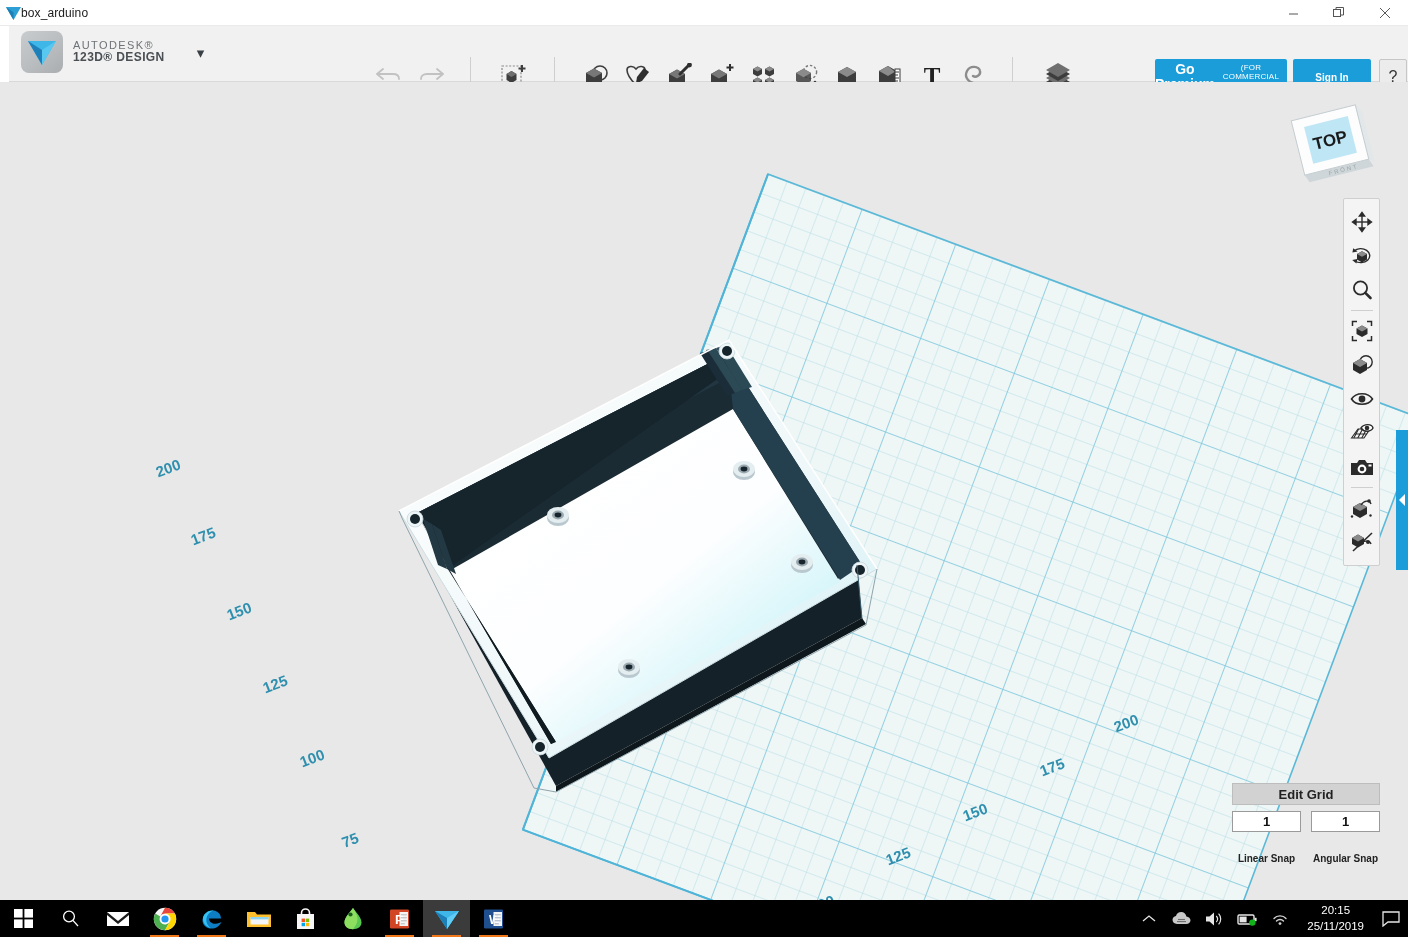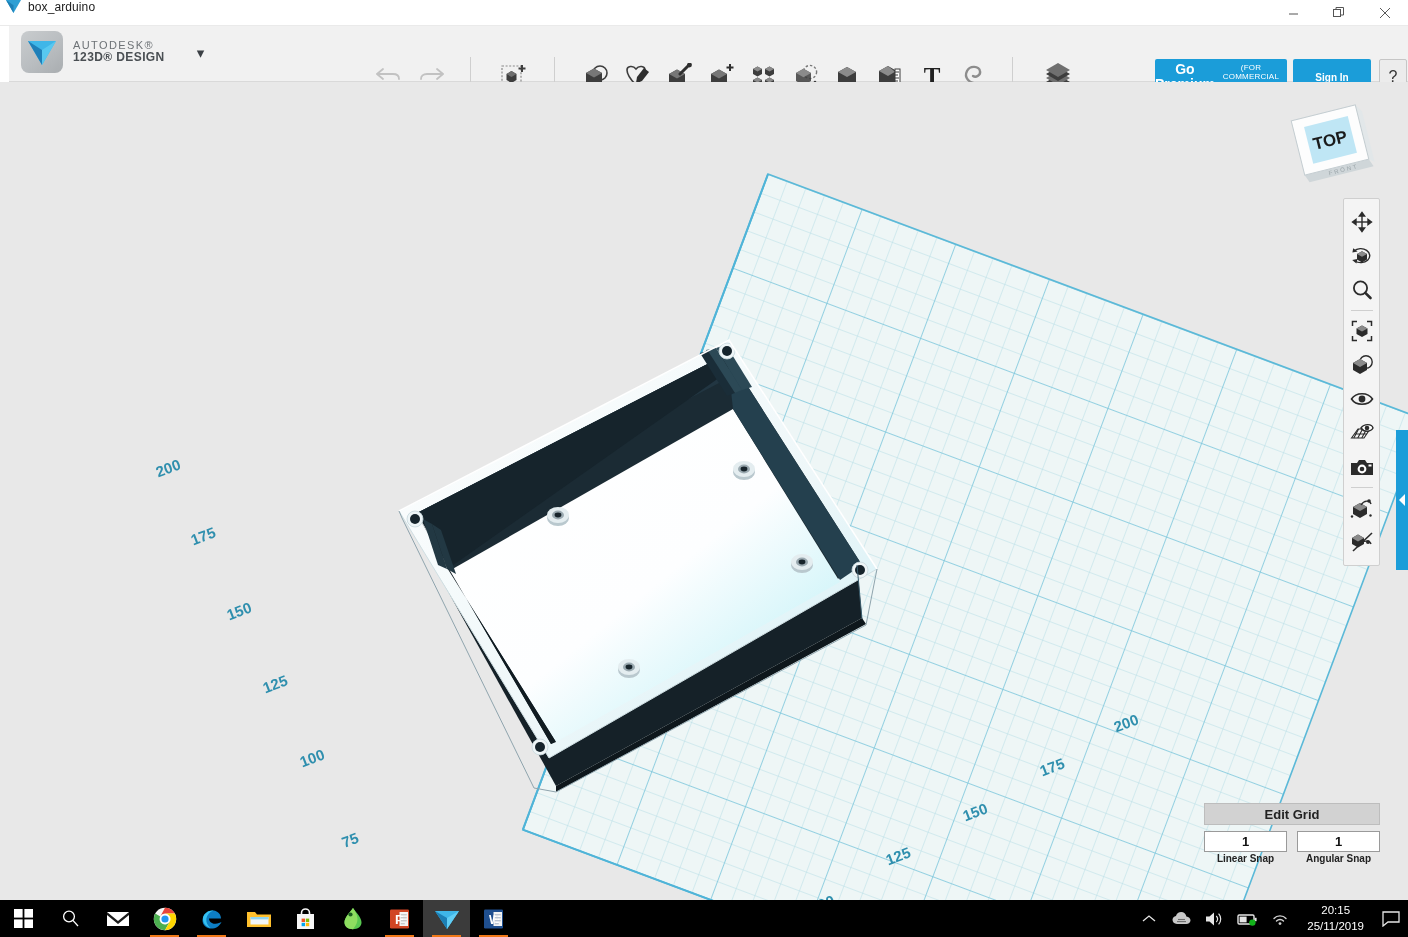--- a/index.html
+++ b/index.html
@@ -6,21 +6,21 @@
   html,body { width:1408px; height:937px; overflow:hidden; background:#000; }
   body { font-family:"Liberation Sans", sans-serif; }
 
   
   #app { position:absolute; left:0; top:0; width:1408px; height:937px; background:#fff; }
 
   
   #titlebar { position:absolute; left:0; top:0; width:1408px; height:26px;
               background:#ffffff; border-bottom:1px solid #eaeaea; }
   #titlebar .tb-left { position:absolute; left:6px; top:0; height:26px;
-              display:flex; gap:7px; }
+              display:flex; align-items:center; }
   #titlebar .tb-icon { width:15px; height:13px; display:block; }
   #titlebar .tb-title { font-size:12px; color:#1b1b1b; letter-spacing:0.1px; }
   #titlebar .tb-btns { position:absolute; right:0; top:0; height:26px; display:flex; }
   #titlebar .wbtn { width:46px; height:26px; display:flex; align-items:center; justify-content:center;
               color:#5a5a5a; }
 
   
   #ribbon { position:absolute; left:9px; top:26px; width:1408px; height:56px;
             background:#f1f1f1; border-bottom:1px solid #d9d9d9; }
   .brand { position:absolute; left:12px; top:5px; display:flex; align-items:center; gap:10px; }
@@ -72,30 +72,30 @@
   #nav-toolbar .nvb { width:33px; height:34px; display:flex; align-items:center; justify-content:center; }
   #nav-toolbar .nsep { width:22px; height:1px; background:#cfcfcf; margin:3px 0; }
 
   
   #flyout-tab { position:absolute; right:0; top:348px; width:12px; height:140px;
         background:#1b9dd9; display:flex; align-items:center; justify-content:center; cursor:pointer; }
   #flyout-tab .arr { width:0;height:0; border-top:6px solid transparent; border-bottom:6px solid transparent;
         border-right:6px solid #fff; }
 
   
-  #gridpanel { position:absolute; right:28px; bottom:36px; width:176px; }
+  #gridpanel { position:absolute; right:28px; bottom:36px; width:148px; }
   #gridpanel .gp-head { background:#d2d2d2; border:1px solid #bdbdbd; height:22px;
         display:flex; align-items:center; justify-content:center; font-size:13px;
         font-weight:bold; color:#222; cursor:pointer; }
   #gridpanel .gp-body { display:flex; gap:10px; margin-top:6px; }
   #gridpanel .gp-col { flex:1; text-align:center; }
   #gridpanel input { width:100%; height:21px; border:1px solid #9a9a9a; background:#fff;
         text-align:center; font-size:13px; font-weight:bold; color:#111;
         font-family:"Liberation Sans", sans-serif; }
-  #gridpanel .gp-lbl { font-size:10px; font-weight:bold; color:#222; margin-top:1px; }
+  #gridpanel .gp-lbl { font-size:10px; font-weight:bold; color:#222; margin-top:21px; }
 
   
   #taskbar { position:absolute; left:0; bottom:0; width:1408px; height:37px; background:#000; }
   #taskbar .tb-apps { position:absolute; left:0; top:0; height:37px; display:flex; align-items:stretch; }
   #taskbar .tbi { width:47px; height:37px; display:flex; align-items:center; justify-content:center;
         position:relative; }
   #taskbar .tbi.active { background:#3b3b3b; }
   #taskbar .tbi .run { position:absolute; bottom:0; left:9px; width:29px; height:2px; background:#f07818; }
   #taskbar .tray { position:absolute; right:0; top:0; height:37px; display:flex; align-items:center; }
   #taskbar .tray .ti { width:33px; height:37px; display:flex; align-items:center; justify-content:center; }

